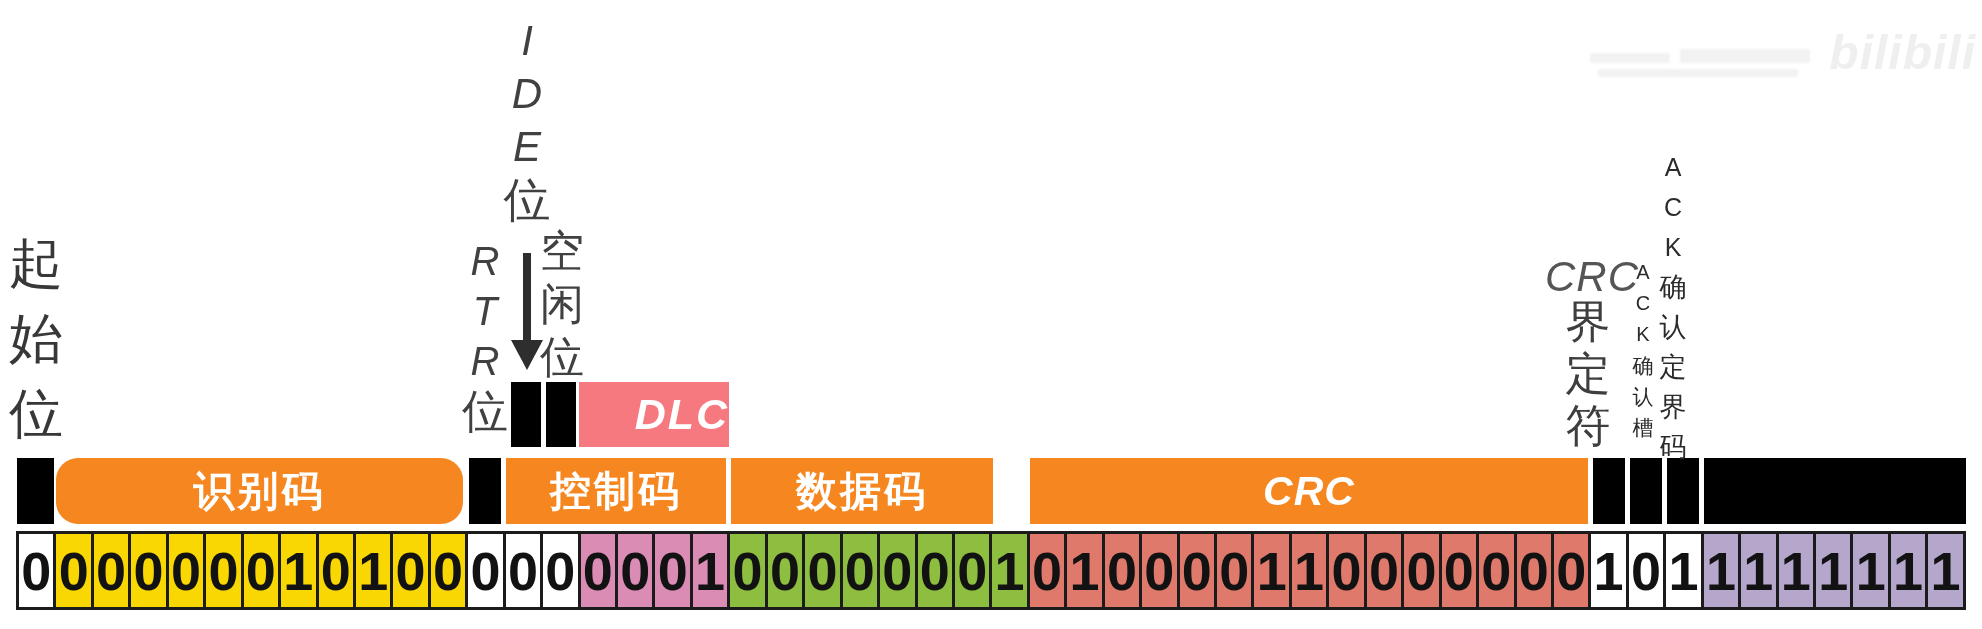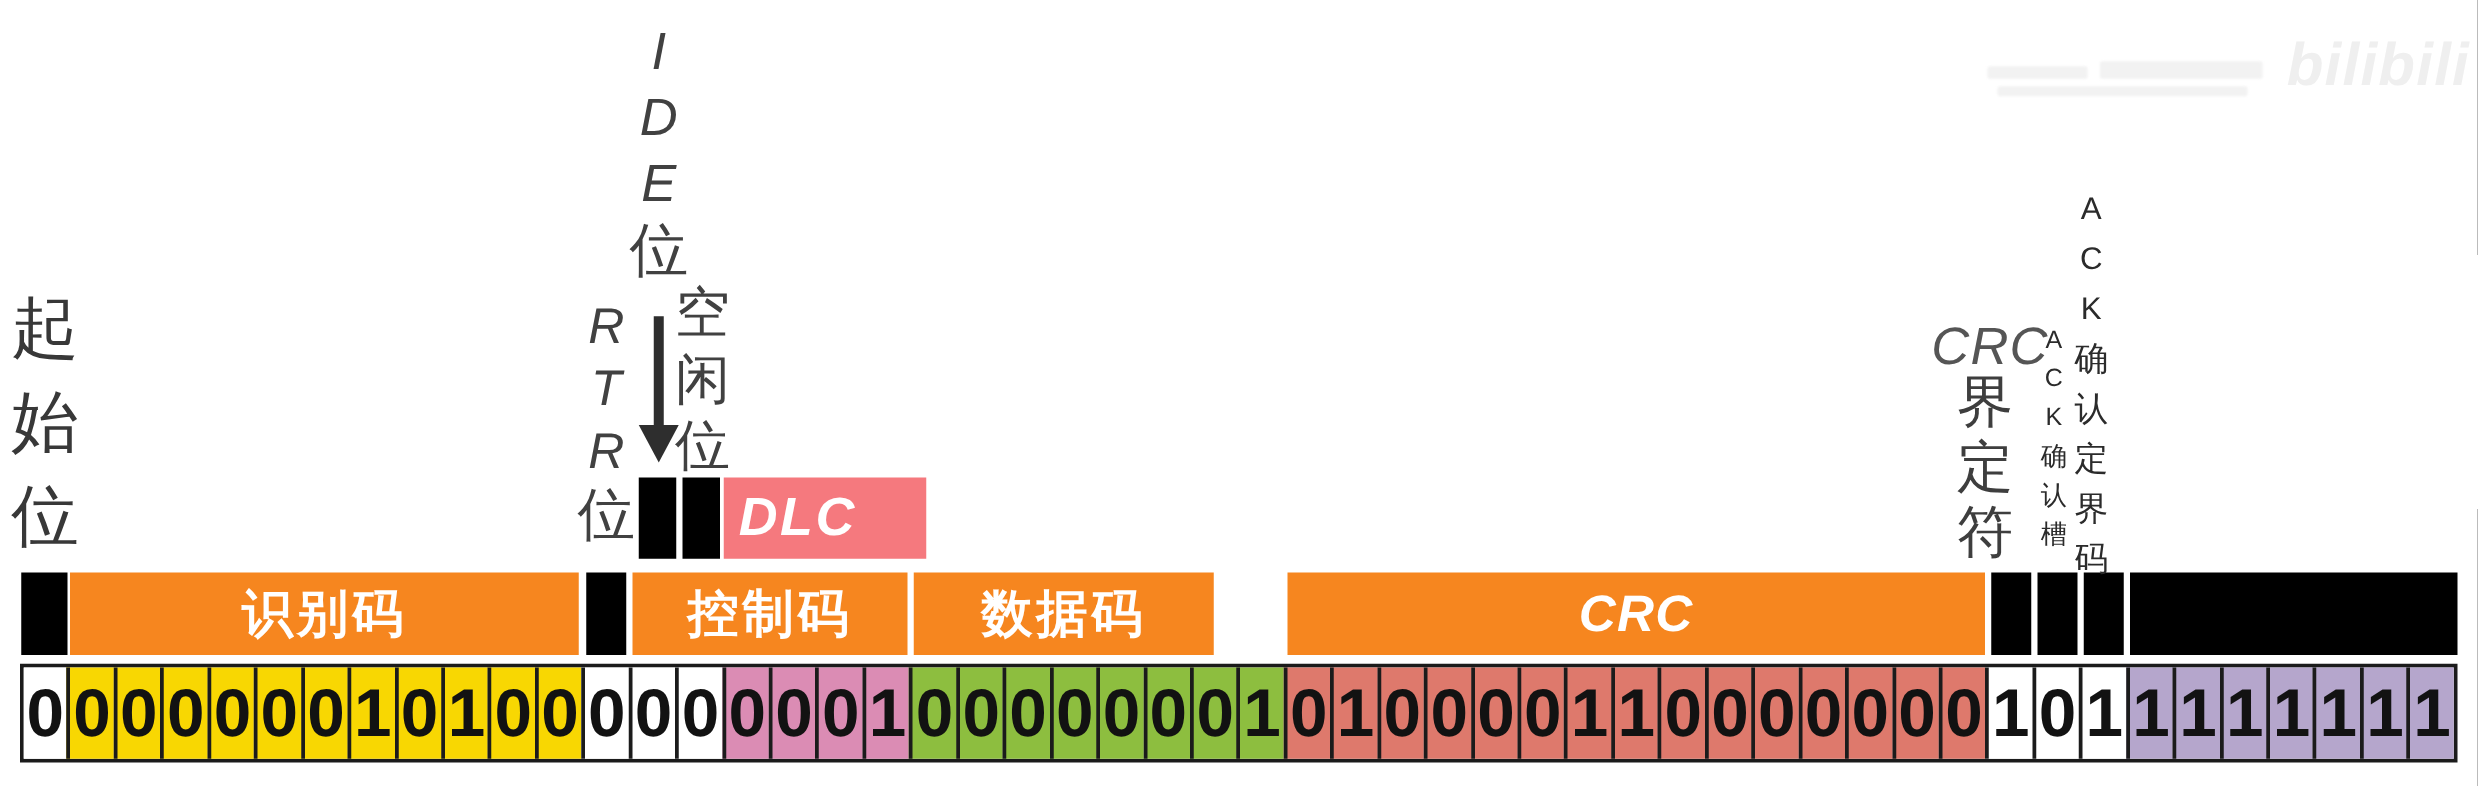--- a/index.html
+++ b/index.html
@@ -29,22 +29,22 @@
   }
   
   .arrow-line{position:absolute; left:523px; top:253px; width:8px; height:90px; background:#2e2e2e;}
   .arrow-head{position:absolute; left:511px; top:340px; width:0; height:0;
     border-left:16px solid transparent; border-right:16px solid transparent;
     border-top:30px solid #2e2e2e;}
   
   .sq{position:absolute; top:382px; width:30px; height:65px; background:#000;}
   .sq1{left:511px;} .sq2{left:546px;}
   .dlc-box{position:absolute; left:579px; top:382px; width:150px; height:65px;
-    display:flex; align-items:center; justify-content:flex-start;
-    color:#fff; font-size:43px; font-weight:700; font-style:italic; letter-spacing:2px;padding-left:12px;}
+    display:flex; align-items:center; justify-content:flex-end;
+    color:#fff; font-size:43px; font-weight:700; font-style:italic; letter-spacing:2px;}
   
   .bar{position:absolute; top:458px; height:66px; display:flex; align-items:center;
     justify-content:center; color:#fff; font-size:41px; font-weight:600; letter-spacing:3px;}
   .bar.black{background:#000;}
   .bar.orange{background:#F6861F;}
   .bar .it{font-style:italic; letter-spacing:1px;}
   
   .bits{position:absolute; left:16px; top:531px; width:1950px; height:79px;
     display:flex; border:3px solid #1b1b1b; box-sizing:border-box; background:#fff;}
   .bit{flex:1; display:flex; align-items:center; justify-content:center;
@@ -96,28 +96,28 @@
   <div class="arrow-head"></div>
 
   <div class="sq sq1"></div>
   <div class="sq sq2"></div>
   <div class="dlc-box" style="background: rgb(245, 121, 126);">
     <span>DLC</span>
   </div>
 
   <div id="bar-row">
       <div class="bar black" style="left: 17px; width: 37px;"></div>
-      <div class="bar orange" style="left: 56px; width: 407px;">
+      <div class="bar orange" style="left: 56px; width: 407px; border-radius: 22px;">
         <span>识别码</span>
       </div>
       <div class="bar black" style="left: 469px; width: 32px;"></div>
       <div class="bar orange" style="left: 506px; width: 220px;">
         <span>控制码</span>
       </div>
-      <div class="bar orange" style="left: 731px; width: 240px;">
+      <div class="bar orange" style="left: 731px; width: 262px;">
         <span>数据码</span>
       </div>
       <div class="bar orange" style="left: 1030px; width: 558px;">
         <span class="it">CRC</span>
       </div>
       <div class="bar black" style="left: 1593px; width: 32px;"></div>
       <div class="bar black" style="left: 1630px; width: 32px;"></div>
       <div class="bar black" style="left: 1667px; width: 32px;"></div>
       <div class="bar black" style="left: 1704px; width: 262px;"></div>
     </div>

